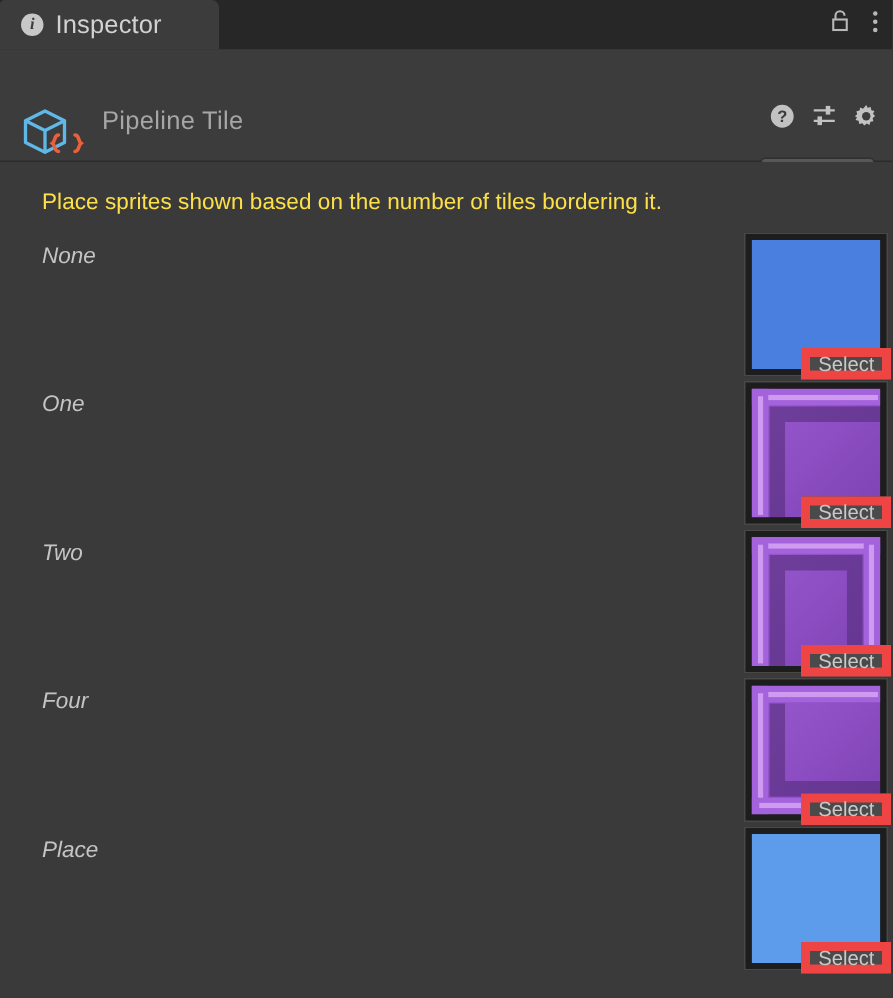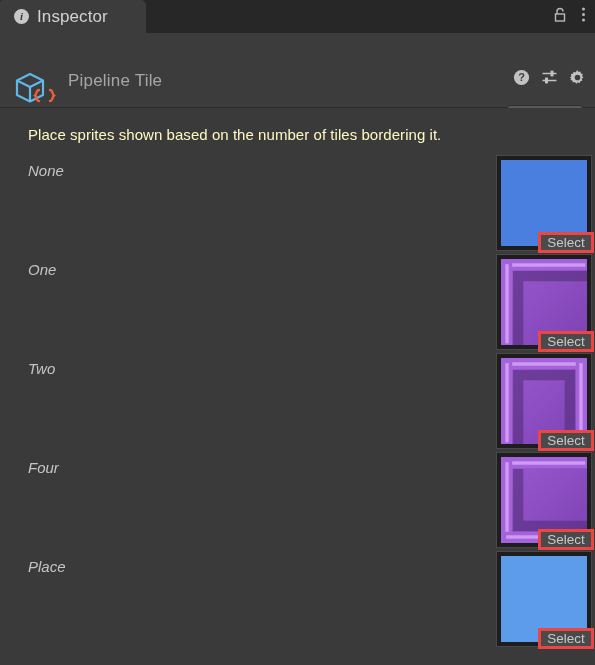--- a/index.html
+++ b/index.html
@@ -130,21 +130,21 @@
     position: relative;
     height: 556px;
     background: #3a3a3a;
   }
 
   .description {
     position: absolute;
     left: 28px;
     top: 18px;
     font-size: 15px;
-    color: #fef9c3;
+    color: #fde047;
     letter-spacing: 0.05px;
   }
 
   .rows { position: absolute; top: 47px; left: 0; right: 0; }
 
   .row {
     position: relative;
     height: 99px;
   }
 
@@ -177,21 +177,21 @@
 
   .sprite { width: 100%; height: 100%; display: block; }
 
   .select-btn {
     position: absolute;
     right: -3px;
     bottom: -3px;
     min-width: 56px;
     height: 21px;
     background: #4a4a4a;
-    border: 3px solid #ef4444;
+    border: 6px solid #ef4444;
     color: #c9c9c9;
     font-size: 13.5px;
     display: flex;
     align-items: center;
     justify-content: center;
     padding: 0 5px;
     cursor: default;
   }
 </style>
 </head>

